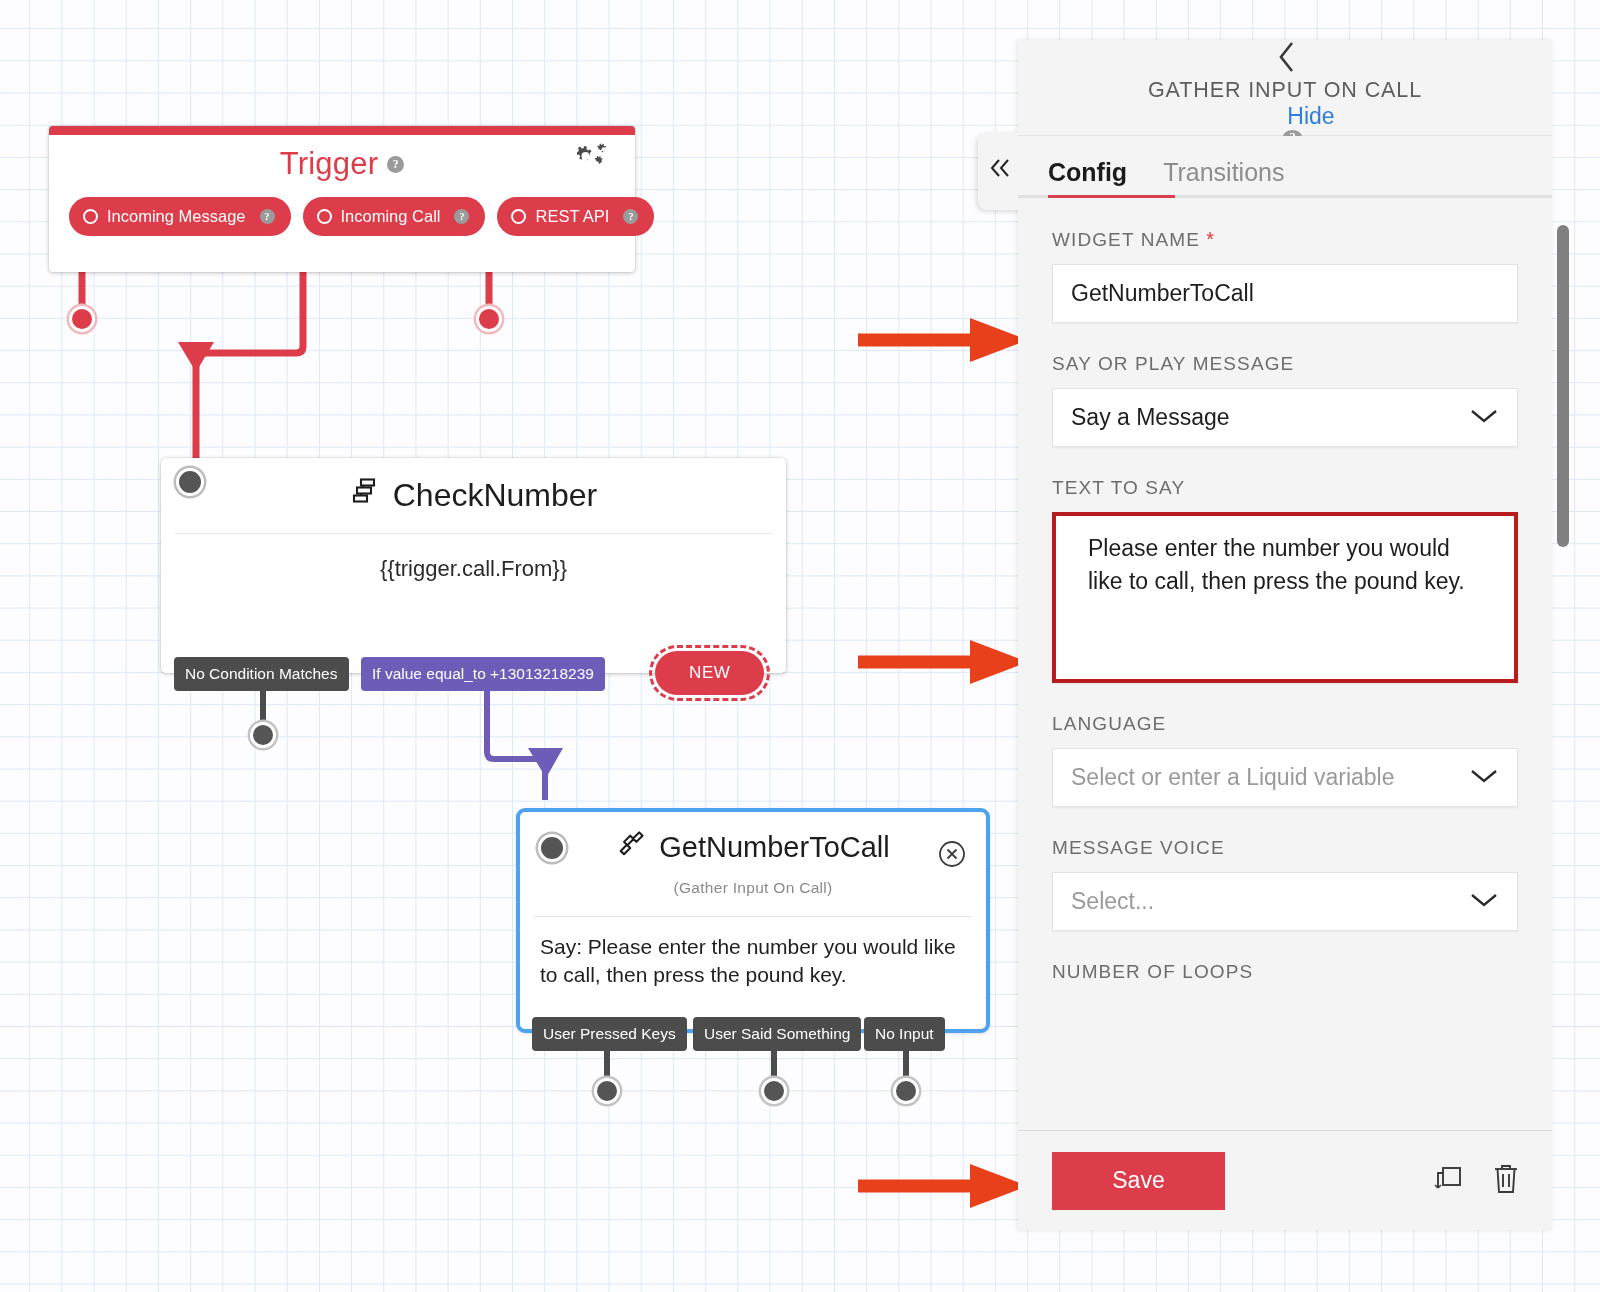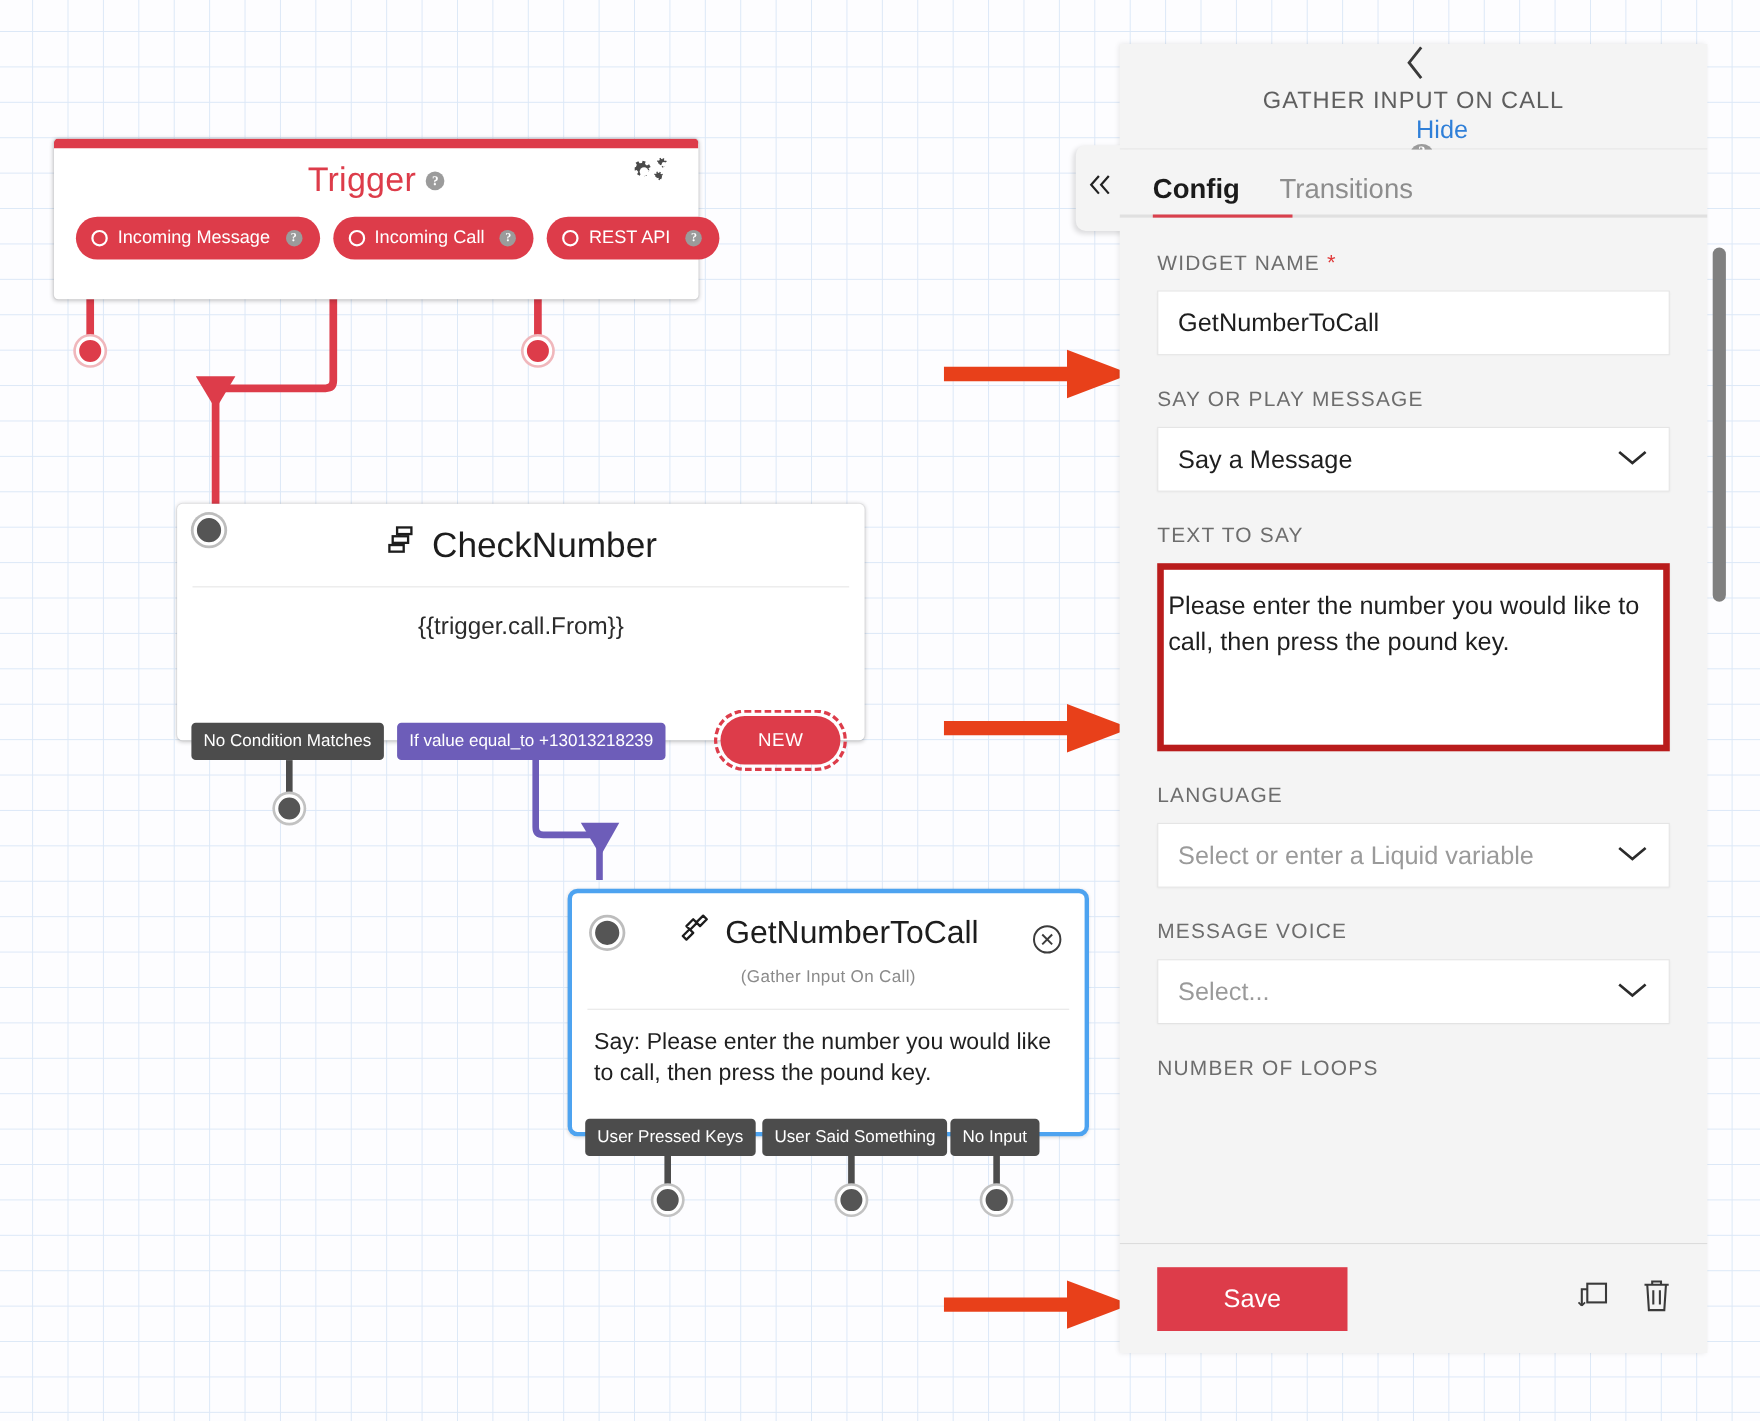--- a/index.html
+++ b/index.html
@@ -206,22 +206,22 @@
   .input-box {
     background:#fff; border:1px solid #e3e3e3; height:59px;
     display:flex; align-items:center; padding: 0 18px;
     font-size:23px; color:#1e1e1e;
     box-shadow: 0 1px 2px rgba(0,0,0,.05);
   }
   .select-box { justify-content:space-between; }
   .select-box .placeholder { color:#9a9a9a; }
   .chev { flex:none; }
   #textarea-box {
-    background:#fff; border:6px solid #b91c1c; height:171px;
-    padding: 16px 4px; font-size:23px; line-height:1.45; color:#1e1e1e;
+    background:#fff; border:4px solid #b91c1c; height:171px;
+    padding: 16px 32px; font-size:23px; line-height:1.45; color:#1e1e1e;
     box-shadow: 0 1px 2px rgba(0,0,0,.05);
   }
 
   
   #panel-footer {
     height:100px; border-top:1px solid #dcdcdc;
     display:flex; align-items:center; justify-content:space-between;
     padding: 0 30px 0 34px; background:#f4f4f4;
   }
   #save-button {

